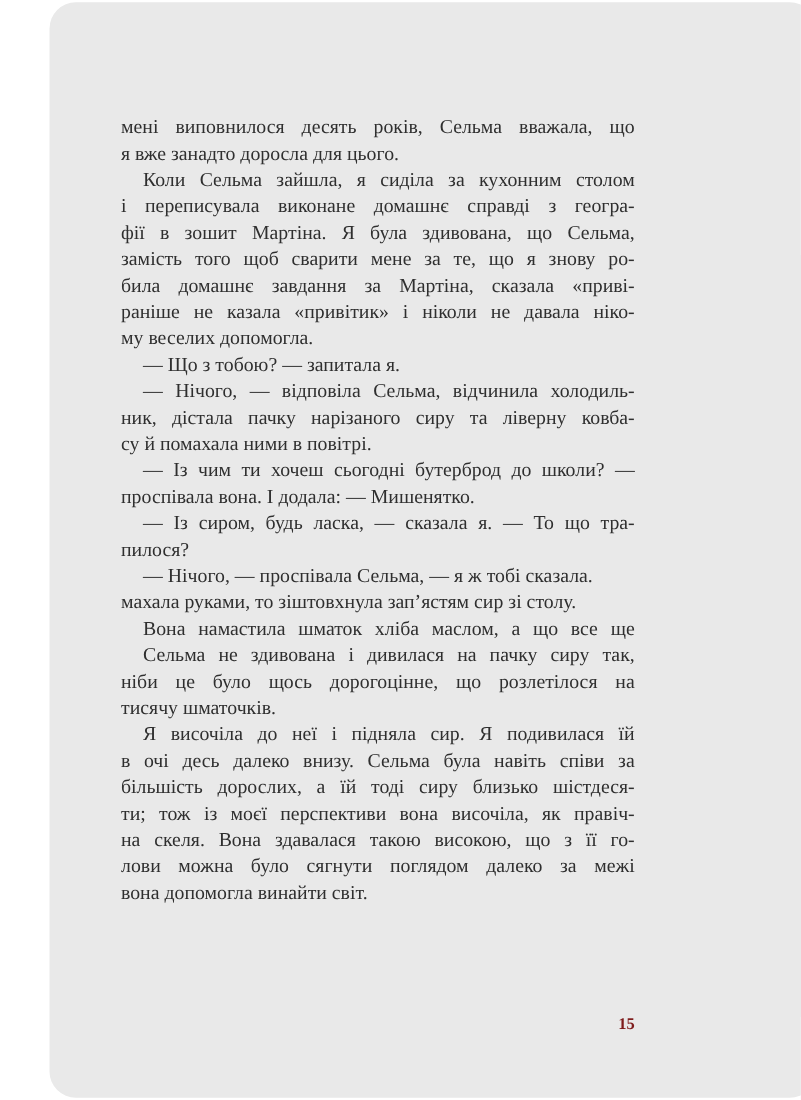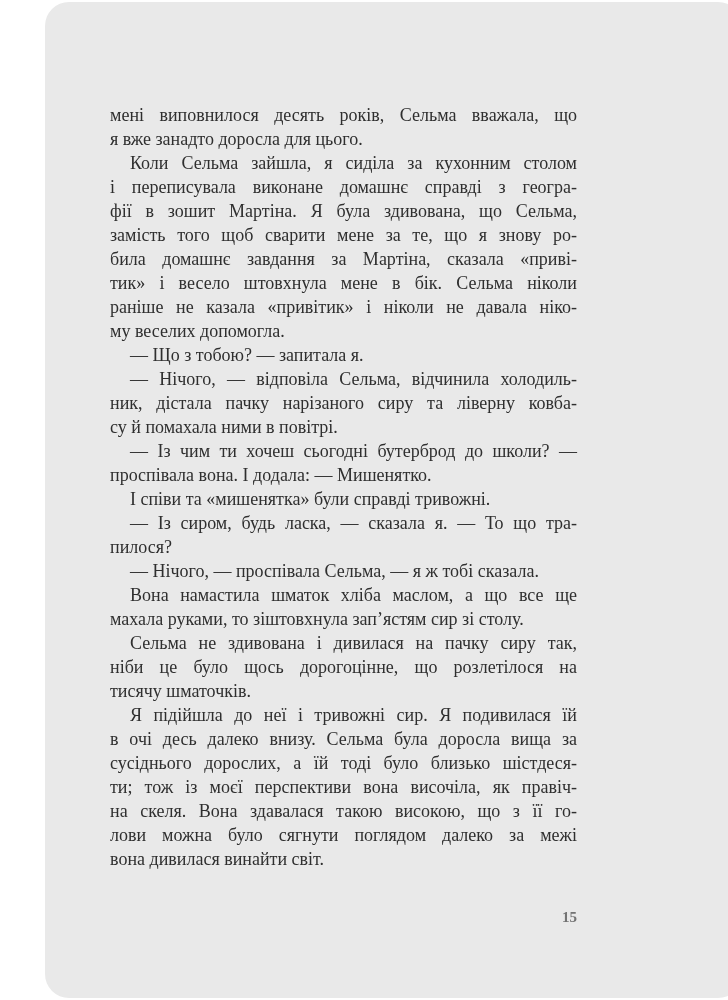--- a/index.html
+++ b/index.html
@@ -61,40 +61,38 @@
 
 <div class="page" style="background: rgb(233, 233, 233);">
   <div class="text-block" style="color: rgb(47, 47, 47);">
       <div class="line">мені виповнилося десять років, Сельма вважала, що</div>
       <div class="line final">я вже занадто доросла для цього.</div>
       <div class="line indent">Коли Сельма зайшла, я сиділа за кухонним столом</div>
       <div class="line">і переписувала виконане домашнє справді з геогра-</div>
       <div class="line">фії в зошит Мартіна. Я була здивована, що Сельма,</div>
       <div class="line">замість того щоб сварити мене за те, що я знову ро-</div>
       <div class="line">била домашнє завдання за Мартіна, сказала «приві-</div>
-      <div class="line">тик» і весело штовхнула мене в бік. Сельма ніколи</div>
       <div class="line">раніше не казала «привітик» і ніколи не давала ніко-</div>
       <div class="line final">му веселих допомогла.</div>
       <div class="line indent final">— Що з тобою? — запитала я.</div>
       <div class="line indent">— Нічого, — відповіла Сельма, відчинила холодиль-</div>
       <div class="line">ник, дістала пачку нарізаного сиру та ліверну ковба-</div>
       <div class="line final">су й помахала ними в повітрі.</div>
       <div class="line indent">— Із чим ти хочеш сьогодні бутерброд до школи? —</div>
       <div class="line final">проспівала вона. І додала: — Мишенятко.</div>
-      <div class="line indent final">І співи та «мишенятка» були справді тривожні.</div>
       <div class="line indent">— Із сиром, будь ласка, — сказала я. — То що тра-</div>
       <div class="line final">пилося?</div>
       <div class="line indent final">— Нічого, — проспівала Сельма, — я ж тобі сказала.</div>
+      <div class="line final">махала руками, то зіштовхнула зап’ястям сир зі столу.</div>
       <div class="line indent">Вона намастила шматок хліба маслом, а що все ще</div>
-      <div class="line final">махала руками, то зіштовхнула зап’ястям сир зі столу.</div>
       <div class="line indent">Сельма не здивована і дивилася на пачку сиру так,</div>
       <div class="line">ніби це було щось дорогоцінне, що розлетілося на</div>
       <div class="line final">тисячу шматочків.</div>
-      <div class="line indent">Я підійшла до неї і тривожні сир. Я подивилася їй</div>
-      <div class="line">в очі десь далеко внизу. Сельма була доросла вища за</div>
-      <div class="line">сусіднього дорослих, а їй тоді було близько шістдеся-</div>
+      <div class="line indent">Я височіла до неї і підняла сир. Я подивилася їй</div>
+      <div class="line">в очі десь далеко внизу. Сельма була навіть співи за</div>
+      <div class="line">більшість дорослих, а їй тоді сиру близько шістдеся-</div>
       <div class="line">ти; тож із моєї перспективи вона височіла, як правіч-</div>
       <div class="line">на скеля. Вона здавалася такою високою, що з її го-</div>
       <div class="line">лови можна було сягнути поглядом далеко за межі</div>
-      <div class="line final">вона дивилася винайти світ.</div>
+      <div class="line final">вона допомогла винайти світ.</div>
     </div>
-  <div class="folio" style="color: #737373;">15</div>
+  <div class="folio" style="color: #7f1d1d; margin-top: 14px;">15</div>
 </div>
 
 </body></html>

